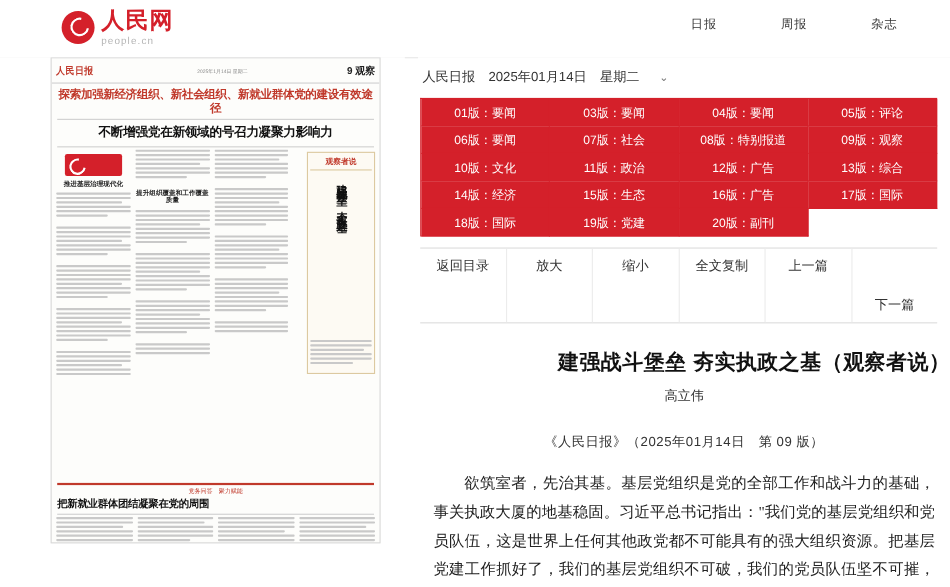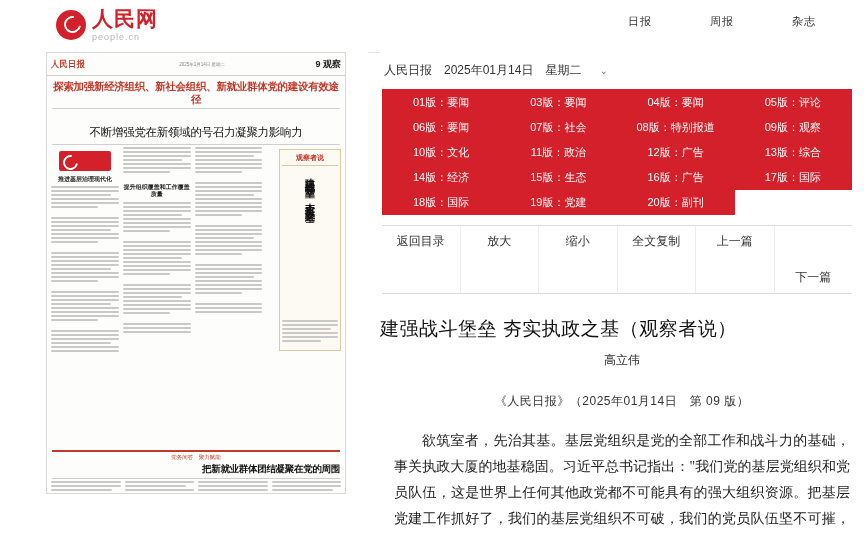--- a/index.html
+++ b/index.html
@@ -120,23 +120,23 @@
   .paper-headline1 {
     margin: 4px 5px 2px 5px;
     font-size: 10.5px;
     font-weight: bold;
     color: #c0392b;
     text-align: center;
     line-height: 1.25;
     letter-spacing: -0.3px;
   }
   .paper-headline2 {
-    margin: 16px 5px 4px 5px;
+    margin: 5px 5px 4px 5px;
     font-size: 11.5px;
-    font-weight: normal;
+    font-weight: bold;
     color: #111;
     text-align: center;
     line-height: 1.25;
     letter-spacing: -0.3px;
   }
   .paper-rule {
     height: 1px;
     background: #cfcfcf;
     margin: 2px 5px;
   }
@@ -218,21 +218,21 @@
   .paper-divider {
     height: 2px;
     background: #c0392b;
     margin: 3px 5px 2px 5px;
   }
   .paper-subheadline {
     margin: 2px 5px;
     font-size: 9.5px;
     font-weight: bold;
     color: #111;
-    text-align: right;
+    text-align: left;
     letter-spacing: -0.3px;
   }
   .paper-smallhead {
     font-size: 5.5px;
     color: #c0392b;
     text-align: center;
     margin: 2px 0 1px 0;
   }
   .bottom-body {
     display: flex;
@@ -300,23 +300,23 @@
     text-align: center;
     font-size: 12px;
     color: #333;
     padding: 7px 0;
     cursor: pointer;
     border-right: 1px solid #ececec;
   }
   .tool-btn:last-child { border-right: none; margin-top: 36px; }
   .article-title {
     margin-top: 22px;
-    text-align: left;
+    text-align: right;
     font-size: 19px;
-    font-weight: normal;
+    font-weight: bold;
     color: #111;
     letter-spacing: 0.5px;
   }
   .article-author {
     margin-top: 10px;
     text-align: center;
     font-size: 12px;
     color: #333;
   }
   .article-source {

